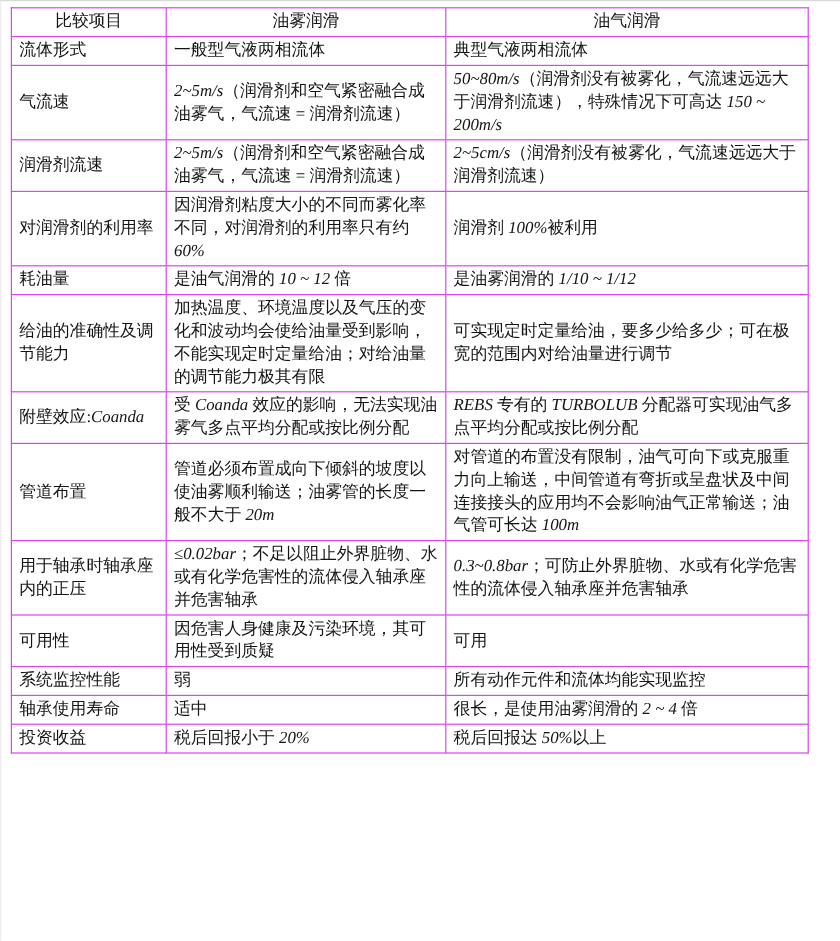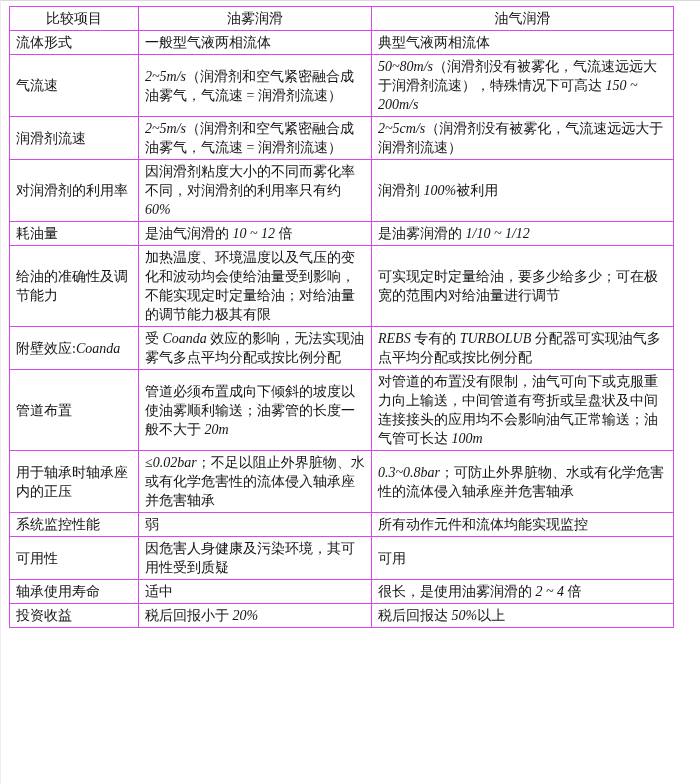--- a/index.html
+++ b/index.html
@@ -112,28 +112,28 @@
         <td>管道布置</td>
         <td>管道必须布置成向下倾斜的坡度以使油雾顺利输送；油雾管的长度一般不大于 <i>20m</i></td>
         <td>对管道的布置没有限制，油气可向下或克服重力向上输送，中间管道有弯折或呈盘状及中间连接接头的应用均不会影响油气正常输送；油气管可长达 <i>100m</i></td>
       </tr>
       <tr>
         <td>用于轴承时轴承座内的正压</td>
         <td><i>≤0.02bar</i>；不足以阻止外界脏物、水或有化学危害性的流体侵入轴承座并危害轴承</td>
         <td><i>0.3~0.8bar</i>；可防止外界脏物、水或有化学危害性的流体侵入轴承座并危害轴承</td>
       </tr>
       <tr>
+        <td>可用性</td>
+        <td>因危害人身健康及污染环境，其可用性受到质疑</td>
+        <td>可用</td>
+      </tr>
+      <tr>
         <td>系统监控性能</td>
         <td>弱</td>
         <td>所有动作元件和流体均能实现监控</td>
-      </tr>
-      <tr>
-        <td>可用性</td>
-        <td>因危害人身健康及污染环境，其可用性受到质疑</td>
-        <td>可用</td>
       </tr>
       <tr>
         <td>轴承使用寿命</td>
         <td>适中</td>
         <td>很长，是使用油雾润滑的 <i>2 ~ 4 </i>倍</td>
       </tr>
       <tr>
         <td>投资收益</td>
         <td>税后回报小于 <i>20%</i></td>
         <td>税后回报达 <i>50%</i>以上</td>

